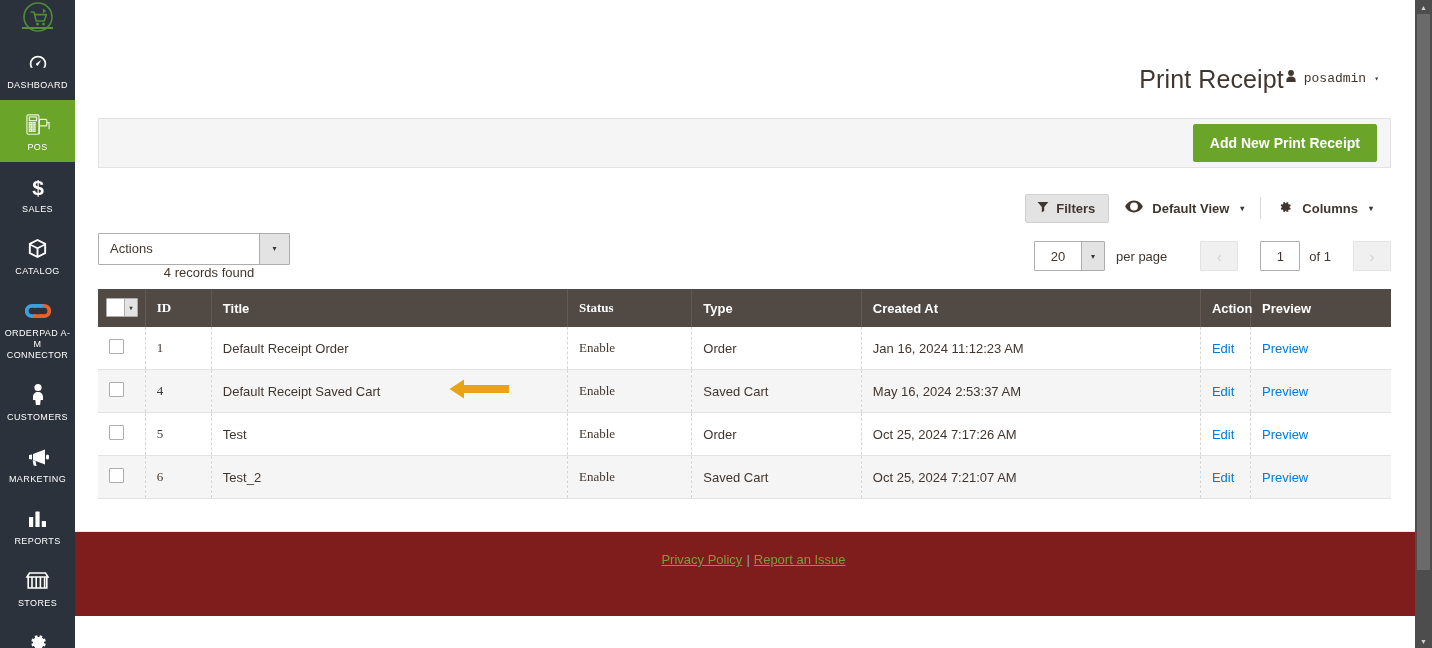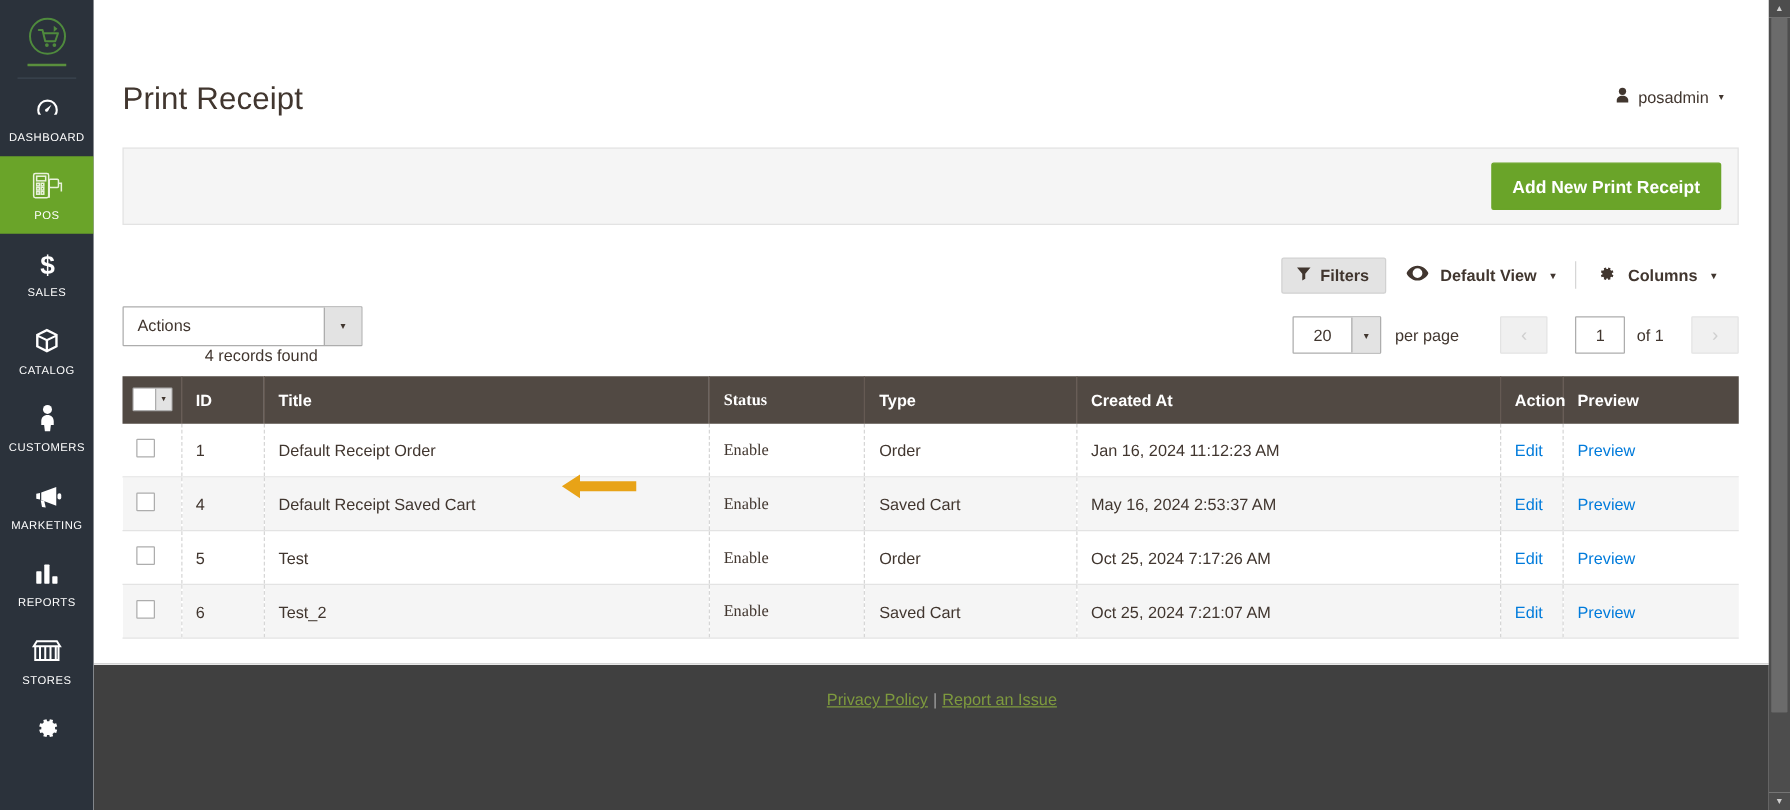--- a/index.html
+++ b/index.html
@@ -56,41 +56,42 @@
   .main {
     width: 1357px; height: 648px;
     background: #ffffff;
     position: relative;
     overflow: hidden;
   }
   .page-wrap { padding: 0 41px 0 23px; }
 
   .page-head {
     height: 118px;
-    display: flex; align-items: flex-start; justify-content: space-between;
+    display: flex; align-items: flex-start; justify-content: flex-end;
     padding-top: 18px;
   }
   .page-title {
     font-size: 25px; font-weight: normal; color: #41362f;
     line-height: 34px; letter-spacing: .1px;
     padding-left: 0px; padding-top: 44px;
   }
   .admin-user {
     display: flex; align-items: center; gap: 6px;
     font-size: 13px; color: #41362f;
     padding-top: 51px; padding-right: 12px;
     cursor: pointer;
+    font-family: Liberation Mono, monospace;
   }
   .admin-user .caret { font-size: 8px; color: #41362f; margin-left: 2px; }
 
   
   .panel-actions {
     background: #f5f5f5;
     border: 1px solid #e3e3e3;
-    height: 62px;
+    height: 50px;
     display: flex; align-items: center; justify-content: flex-end;
     padding-right: 13px;
     margin-bottom: 25px;
   }
   .btn-primary {
     background: #6aa429;
     border: 1px solid #6aa429;
     color: #ffffff;
     font-size: 14px; font-weight: bold;
     padding: 9px 16px;
@@ -220,42 +221,42 @@
   table.grid tbody tr:nth-child(odd) { background: #ffffff; }
   td.cell-cb { padding-left: 14px; }
   .row-cb {
     width: 15px; height: 15px; border: 1px solid #adadad; background: #ffffff;
     border-radius: 1px; display: inline-block; cursor: pointer;
   }
   .link-blue { color: #007bdb; text-decoration: none; cursor: pointer; font-size: 13px; text-align: right; }
 
   
   .w-cb { width: 47px; }
-  .w-id { width: 66px; }
+  .w-id { width: 66px; font-family: Liberation Serif, serif; }
   .w-title { width: 355px; }
   .w-status { width: 124px; font-family: Liberation Serif, serif; }
   .w-type { width: 169px; }
   .w-created { width: 338px; }
   .w-action { width: 50px; }
   .w-preview { width: 140px; }
 
   
   .annot-arrow {
     position: absolute;
     left: 373px; top: 378px;
     width: 63px; height: 22px;
     pointer-events: none;
   }
 
   
   .footer-area {
     position: absolute;
     left: 0; top: 531px;
-    width: 1357px; height: 117px;
-    background: #404040;
+    width: 1357px; height: 85px;
+    background: #7f1d1d;
     border-top: 1px solid #e8e8e8;
   }
   .footer-links {
     text-align: center;
     padding-top: 20px;
     font-size: 13px;
     color: #9ba45f;
   }
   .footer-links a { color: #7e9a3e; text-decoration: underline; cursor: pointer; }
   .footer-sep { color: #9e9e9e; padding: 0 4px; }
@@ -338,20 +339,31 @@
 
     <div class="nav-item">
       <span class="nav-icon">
         <svg width="23" height="23" viewBox="0 0 24 24" fill="#ffffff">
           <path d="M12 2l9 4.6v10.8L12 22l-9-4.6V6.6L12 2zm0 2.3L5.4 7.5 12 10.7l6.6-3.2L12 4.3zM5 9.2v7l6 3v-7l-6-3zm8 10l6-3v-7l-6 3v7z"></path>
         </svg>
       </span>
       <span class="nav-label">CATALOG</span>
     </div>
 
+    <div class="nav-item">
+      <span class="nav-icon">
+        <svg width="26" height="20" viewBox="0 0 30 20">
+          <path d="M12 4 H8 a6 6 0 0 0 0 12 h4" fill="none" stroke="#3aa0e0" stroke-width="4.4" stroke-linecap="round"></path>
+          <path d="M18 4 h4 a6 6 0 0 1 0 12 h-4" fill="none" stroke="#e8622a" stroke-width="4.4" stroke-linecap="round"></path>
+          <path d="M11 4 h8" stroke="#3aa0e0" stroke-width="4.4" stroke-linecap="round" fill="none"></path>
+          <path d="M11 16 h8" stroke="#e8622a" stroke-width="4.4" stroke-linecap="round" fill="none"></path>
+        </svg>
+      </span>
+      <span class="nav-label">ORDERPAD A-M CONNECTOR</span>
+    </div>
 
     <div class="nav-item">
       <span class="nav-icon">
         <svg width="18" height="23" viewBox="0 0 18 23" fill="#ffffff">
           <circle cx="9" cy="4.5" r="3.6"></circle>
           <path d="M9 9c-3 0-5 2-5 5v3h2.3l.6 5h4.2l.6-5H14v-3c0-3-2-5-5-5z"></path>
         </svg>
       </span>
       <span class="nav-label">CUSTOMERS</span>
     </div>

